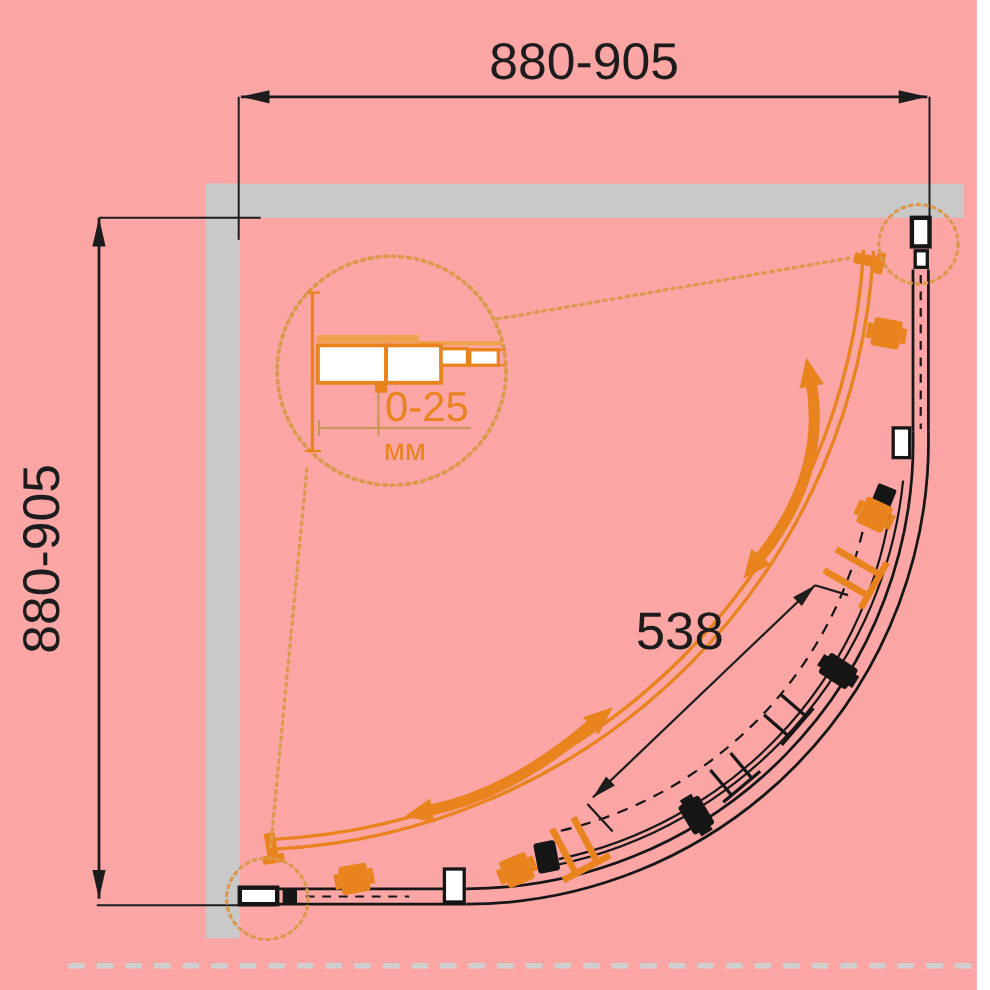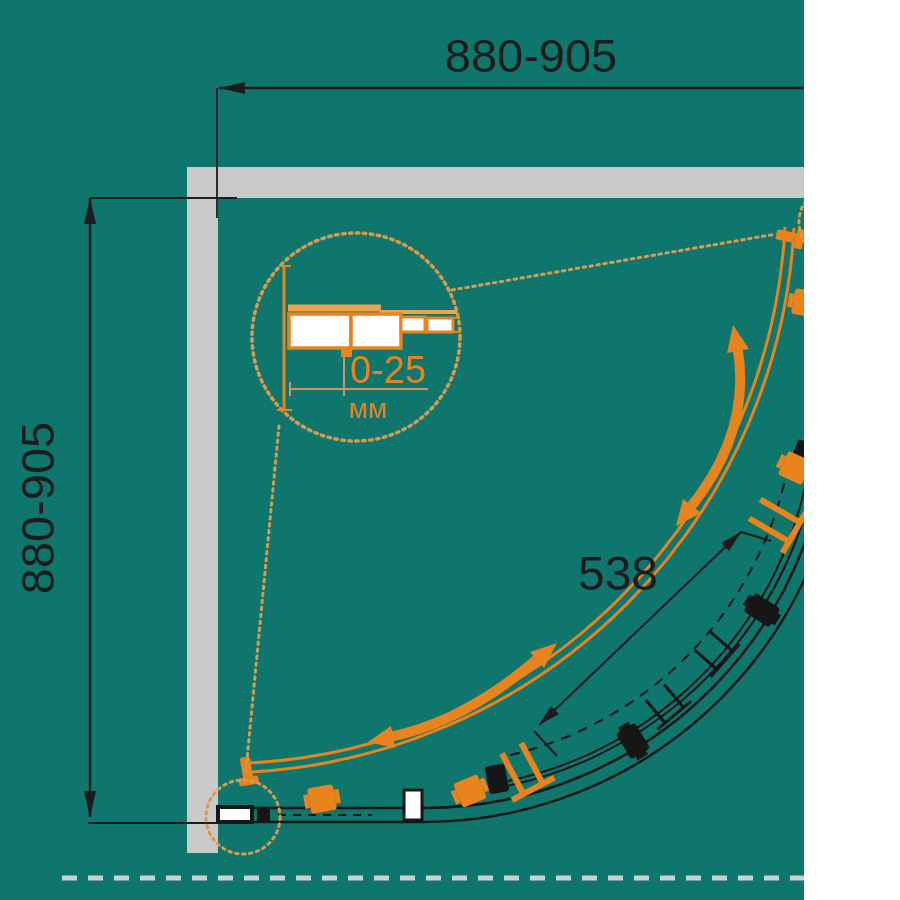--- a/index.html
+++ b/index.html
@@ -1,16 +1,16 @@
 <!DOCTYPE html>
 <html><head>
 <meta charset="utf-8">
 <style>
   html,body{margin:0;padding:0;background:#ffffff;}
-  .stage{position:relative;width:804px;height:900px;background:#0f766e;overflow:hidden;
+  .stage{position:relative;width:888px;height:900px;background:#fca5a5;overflow:hidden;
          font-family:"Liberation Sans","DejaVu Sans",sans-serif;}
   svg{display:block}
   text{font-family:"Liberation Sans","DejaVu Sans",sans-serif;}
   .dim-text{fill:#1c1c1c;font-size:47px;}
   .dim-text-small{fill:#1c1c1c;font-size:48px;}
   .detail-text{fill:#e8831d;font-size:38px;}
   .detail-unit{fill:#e8831d;font-size:28px;}
 </style>
 </head>
 <body>

